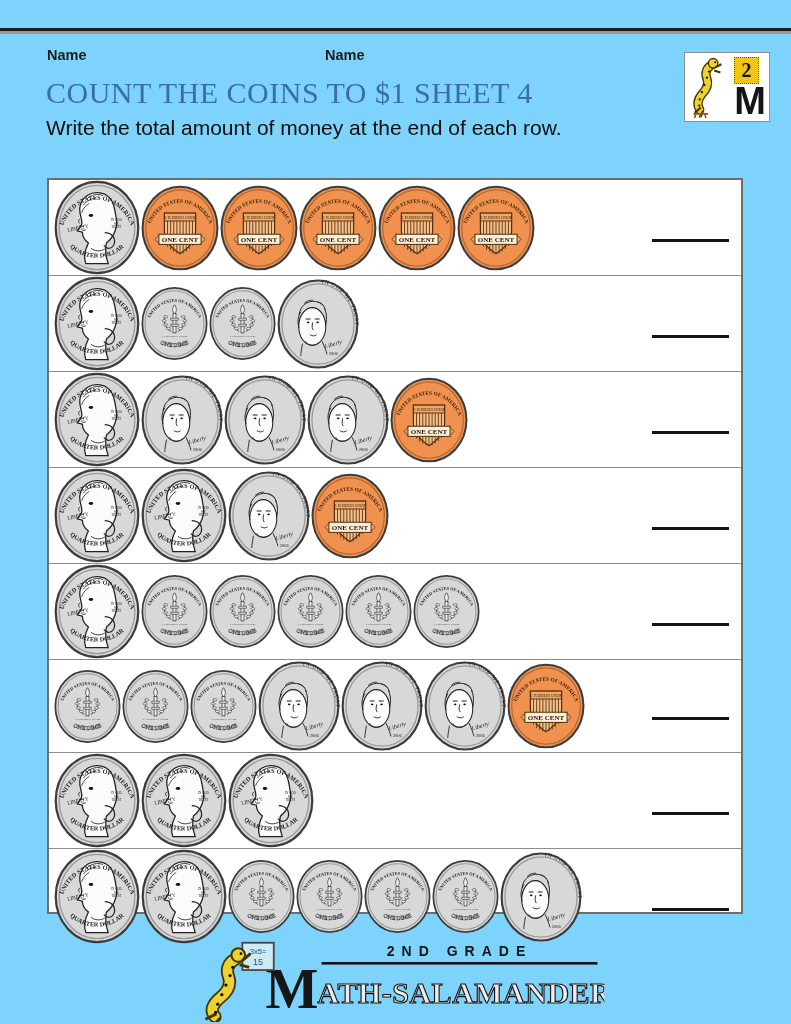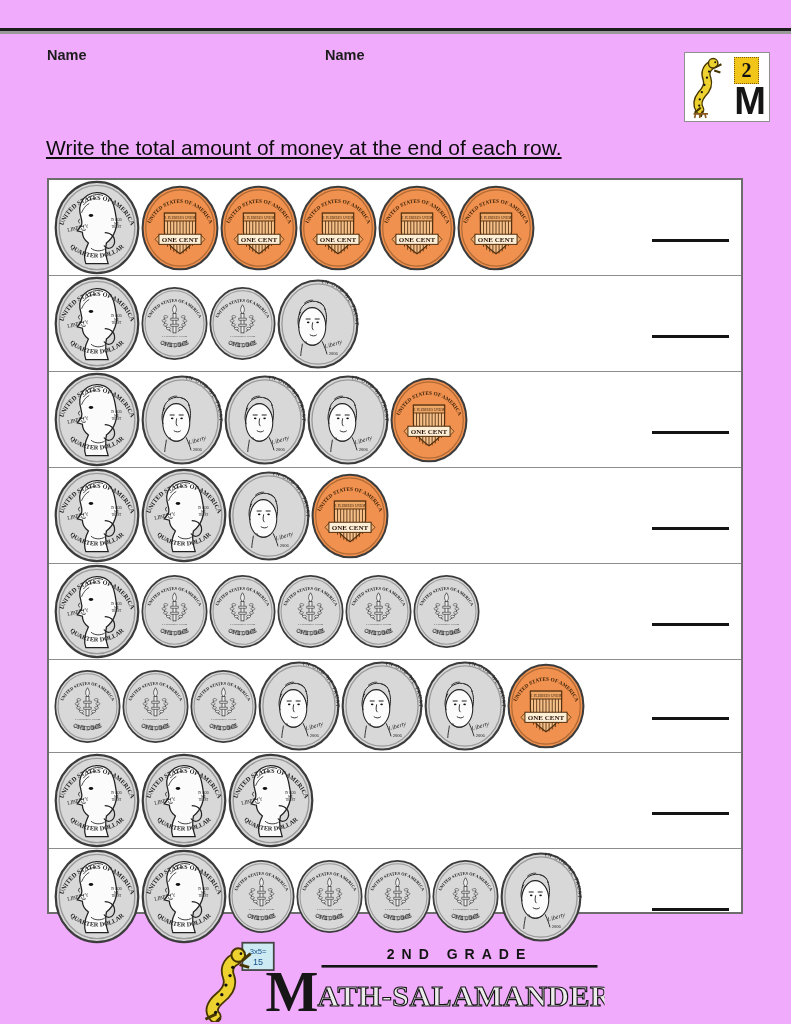--- a/index.html
+++ b/index.html
@@ -1,40 +1,40 @@
 <!DOCTYPE html>
 <html><head>
 <meta charset="utf-8">
 <style>
   html,body{margin:0;padding:0;background:#fff;}
-  .page{position:relative;width:791px;height:1024px;background:#f0abfc;overflow:hidden;
+  .page{position:relative;width:791px;height:1024px;background:#7dd3fc;overflow:hidden;
         font-family:"Liberation Sans",sans-serif;color:#111;}
   .top-rule{position:absolute;left:0;top:28px;width:791px;height:6px;
         background:linear-gradient(#1d1d1d 0 55%,#9a9a9a 55% 100%);}
   .hdr{position:absolute;top:47px;font-size:14.5px;font-weight:bold;color:#1c1c1c;}
   .hdr.name{left:47px;}
   .hdr.date{left:325px;}
   .logo-box{position:absolute;left:684px;top:52px;width:84px;height:68px;border:1px solid #8f8f8f;background:#fff;}
   .logo-two{position:absolute;right:10px;top:4px;width:23px;height:25px;background:#f2c51b;
         border:1px dotted #7c5c00;font-family:"Liberation Serif",serif;font-weight:bold;
         font-size:20px;line-height:25px;text-align:center;color:#111;}
   .logo-m{position:absolute;right:6px;bottom:1px;font-family:"Liberation Sans",sans-serif;
         font-weight:900;font-size:38px;line-height:1;letter-spacing:-3px;color:#151515;}
   .title{position:absolute;left:46px;top:76px;margin:0;font-family:"Liberation Serif",serif;
         font-weight:500;font-size:30px;letter-spacing:0.5px;}
-  .instruction{position:absolute;left:46px;top:136px;margin:0;font-size:21px;color:#0d0d0d;text-decoration:underline;}
+  .instruction{position:absolute;left:46px;top:116px;margin:0;font-size:21px;color:#0d0d0d;}
   .coin-table{position:absolute;left:47px;top:178px;width:696px;height:736px;
         border:2px solid #6d6d6d;background:#fff;display:flex;flex-direction:column;box-sizing:border-box;}
   .coin-row{flex:1 1 0;display:flex;align-items:center;padding-left:5px;position:relative;
         border-bottom:1px solid #8d8d8d;}
   .coin-row:last-child{border-bottom:none;}
   .coin{flex:0 0 auto;margin-right:1px;}
   .answer-blank{position:absolute;right:12px;top:62%;width:77px;height:0;border-top:3px solid #141414;}
   .footer{position:absolute;left:50%;top:940px;transform:translateX(-50%);
-        display:flex;align-items:center;}
+        display:flex;align-items:flex-start;}
   .footer-sal{margin-right:-24px;position:relative;z-index:2;}
   .grade-t{font-family:"Liberation Sans",sans-serif;font-weight:bold;font-size:14px;
         letter-spacing:7px;fill:#141414;}
   .bigM{font-family:"Liberation Serif",serif;font-weight:bold;font-size:56px;fill:#161616;}
   .site-t{font-family:"Liberation Serif",serif;font-weight:bold;font-size:30px;
         fill:#ececec;stroke:#141414;stroke-width:1.15px;letter-spacing:0.5px;}
   .serif{font-family:"Liberation Serif",serif;}
   .ct{fill:#1c1c1c;}
   svg text{user-select:none;}
 </style>
@@ -67,20 +67,21 @@
       <circle cx="13.5" cy="29" r="1.1" fill="#111"></circle>
         <circle cx="11" cy="36" r="1.1" fill="#111"></circle>
       <circle cx="9" cy="43" r="1.1" fill="#111"></circle>
         <circle cx="8.5" cy="49" r="1.1" fill="#111"></circle>
       <path d="M3,57 L17,57 M5,57 L4,61 M9,57 L9,61 M14,57 L15,61" stroke="#8a5a20" stroke-width="1.6" fill="none"></path>
     </svg>
     <div class="logo-two">2</div>
     <div class="logo-m">M</div>
   </div>
 
+  <h1 class="title" style="color: rgb(59, 109, 169);">COUNT THE COINS TO $1 SHEET 4</h1>
   <p class="instruction">Write the total amount of money at the end of each row.</p>
 
   <div class="coin-table" id="coin-table">
       <div class="coin-row">
         <svg xmlns="http://www.w3.org/2000/svg" xmlns:xlink="http://www.w3.org/1999/xlink" class="coin coin-quarter" width="86" height="95" viewBox="0 0 100 110">
           <ellipse cx="50" cy="55" rx="48" ry="53" fill="#d8d8d8" stroke="#3c3c3c" stroke-width="2.6"></ellipse>
           <ellipse cx="50" cy="55" rx="44" ry="49" fill="none" stroke="#9a9a9a" stroke-width="1.6"></ellipse>
           <path d="M58,16 C44,11 32,19 30,32 C29,41 34,46 32,52 L27,59 L33,60.5 C33,66 36,70 40,73 C36,81 34,89 37,97 L63,97 C60,88 59,81 61,73 C70,66 75,53 72,42 C70,29 68,20 58,16 Z" fill="#fbfbfb" stroke="#222" stroke-width="1.5"></path>
   <path d="M38,22 C43,17 51,15 57,18 M34,29 C38,24 44,21 49,21 M32,38 C34,33 37,29 41,27" fill="none" stroke="#333" stroke-width="1"></path>
   <ellipse cx="43" cy="41" rx="2.6" ry="1.7" fill="#111"></ellipse>

